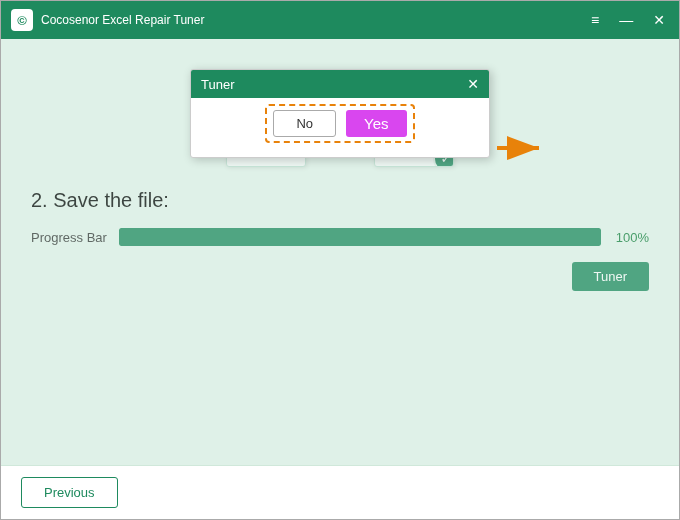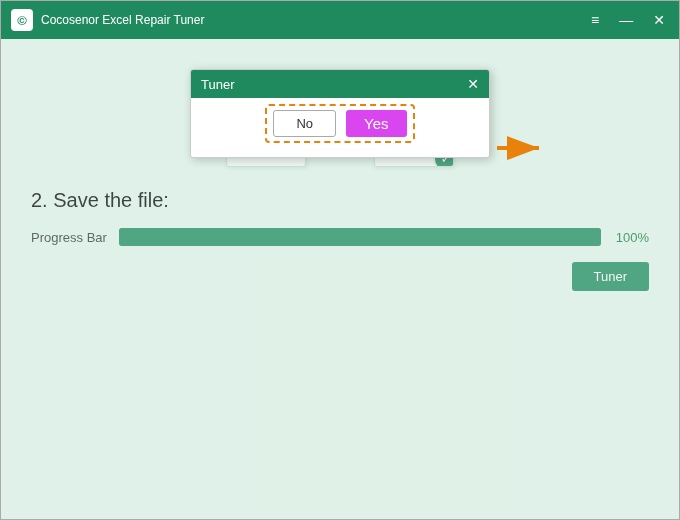--- a/index.html
+++ b/index.html
@@ -413,14 +413,17 @@
             </defs>
             <line x1="2" y1="14" x2="44" y2="14" stroke="#e8820a" stroke-width="4" marker-end="url(#arrowhead)"></line>
           </svg>
         </div>
 
       </div>
     </div>
 
   </div>
 
+  <div class="bottom-bar">
+    <button class="btn-previous">Previous</button>
+  </div>
 
 </div>
 
 </body></html>

